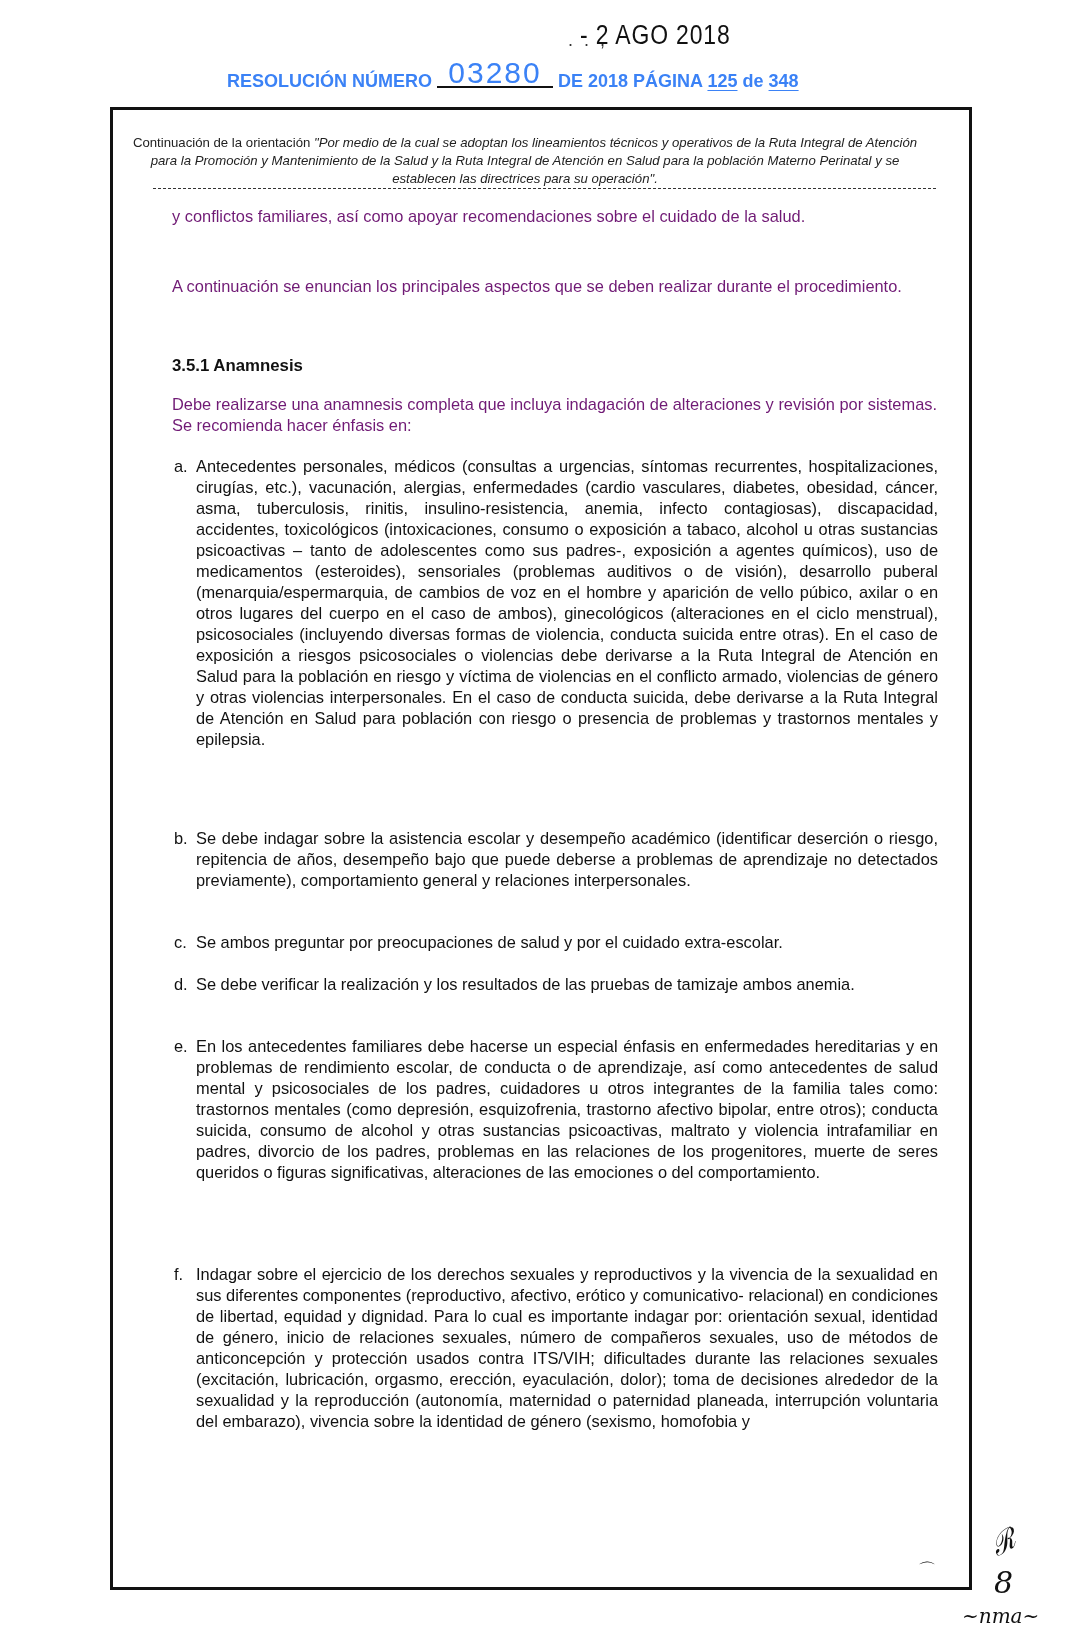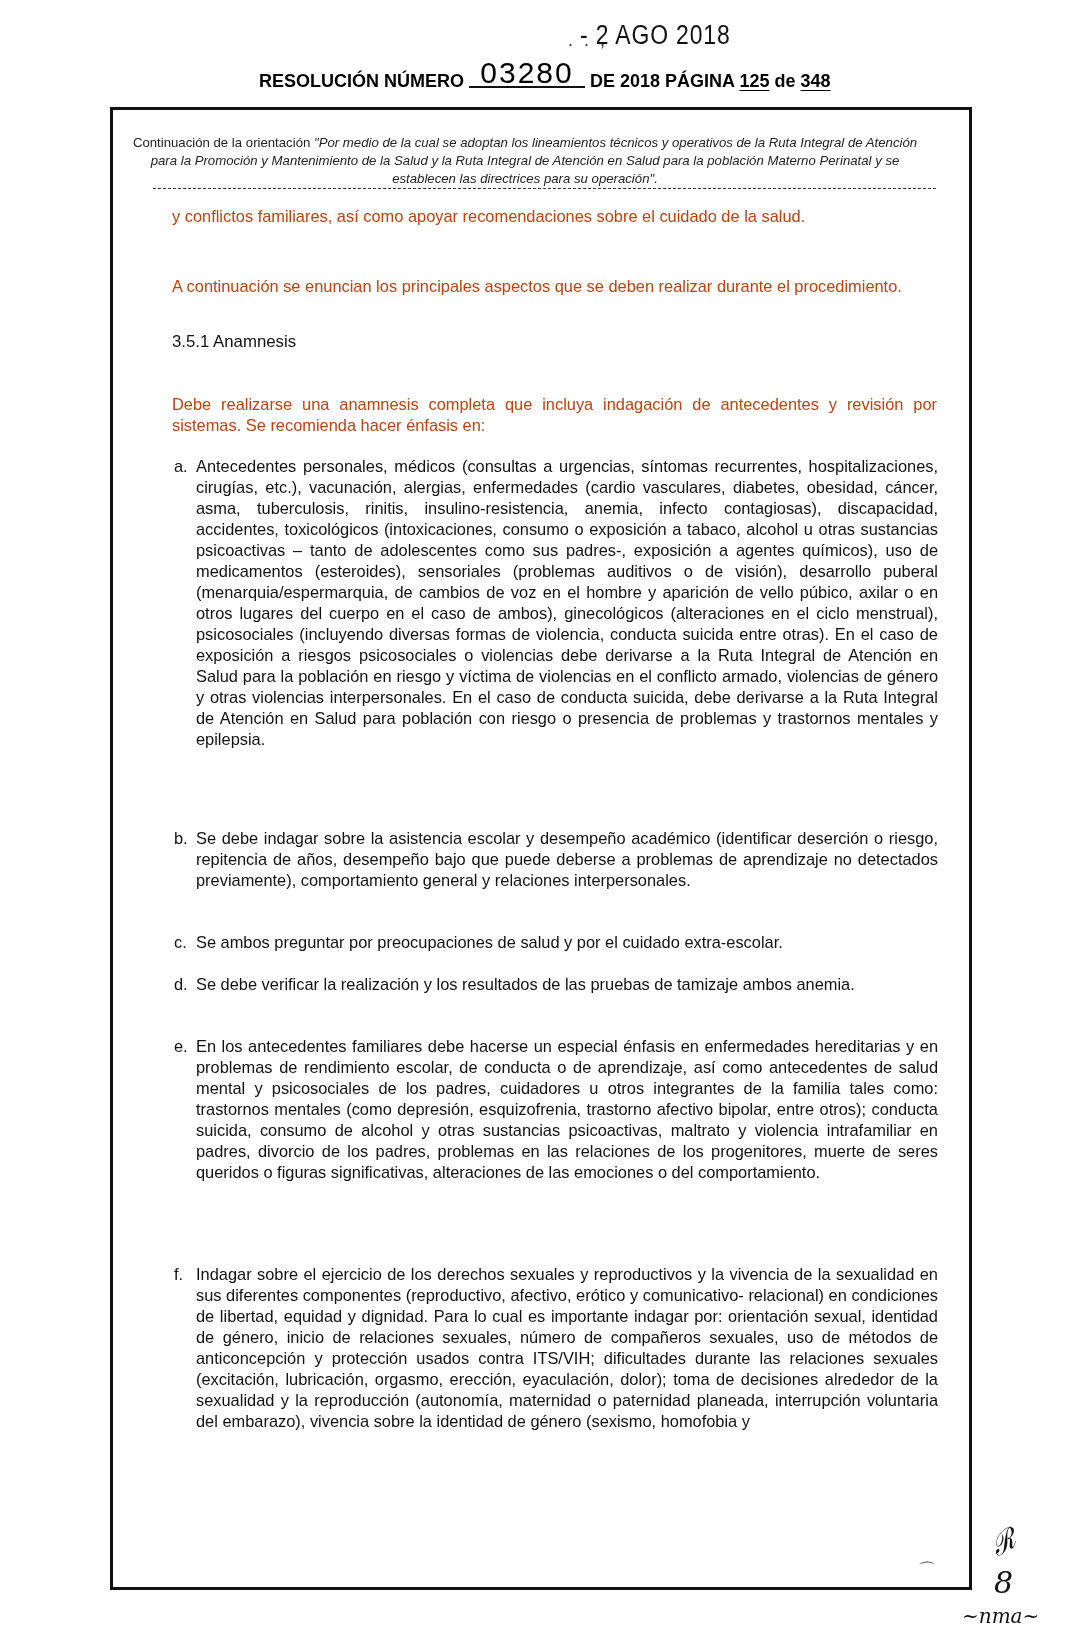--- a/index.html
+++ b/index.html
@@ -8,21 +8,21 @@
       font-family: "Liberation Sans", sans-serif; color: #111;
     }
     .stamp-date {
       position: absolute; left: 580px; top: 20px;
       font-family: "Liberation Sans", sans-serif; font-size: 27px;
       letter-spacing: 1px; color: #111; transform: scaleX(0.85); transform-origin: left top;
     }
     .stamp-dots { position: absolute; left: 568px; top: 30px; font-size: 18px; color: #333; letter-spacing: 3px; }
     .header-line {
       position: absolute; left: 227px; top: 64px; white-space: nowrap;
-      font-weight: bold; font-size: 18px; color: #000000; margin-left: 32px;
+      font-weight: bold; font-size: 18px; color: #3b82f6;
     }
     .header-line .num {
       display: inline-block; min-width: 116px; text-align: center;
       border-bottom: 2px solid #111; font-weight: normal; font-size: 30px;
       line-height: 26px; position: relative; top: -4px; letter-spacing: 2px;
     }
     .header-line .u { text-decoration: underline; text-underline-offset: 3px; }
     .frame {
       position: absolute; left: 110px; top: 107px; width: 862px; height: 1483px;
       border: 3px solid #111; box-sizing: border-box;
@@ -31,23 +31,23 @@
       position: absolute; left: 120px; top: 134px; width: 810px; text-align: center;
       font-size: 13.2px; line-height: 18px; color: #222;
     }
     .subtitle i { font-style: italic; }
     .dashed {
       position: absolute; left: 153px; top: 188px; width: 783px; height: 0;
       border-top: 1.5px dashed #333;
     }
     .body-text {
       position: absolute; left: 172px; width: 765px;
-      font-size: 16.4px; line-height: 21px; text-align: justify; color: #c2410c;
+      font-size: 16.4px; line-height: 21px; text-align: justify; color: #701a75;
     }
-    .heading { position: absolute; left: 172px; top: 332px; font-weight: normal; font-size: 16.8px; }
+    .heading { position: absolute; left: 172px; top: 356px; font-weight: bold; font-size: 16.8px; }
     .item { position: absolute; left: 174px; width: 764px; font-size: 16.4px; line-height: 21px; text-align: justify; }
     .item .marker { position: absolute; left: 0; top: 0; }
     .item .text { margin-left: 22px; display: block; }
     .handwrite { position: absolute; font-family: "DejaVu Serif", serif; font-style: italic; color: #111; }
   </style>
 </head>
 <body>
 
 <div>
   <span class="stamp-dots">. . ,</span>
@@ -67,21 +67,21 @@
 
 <div class="subtitle">
   <span>Continuación de la orientación </span><i>"Por medio de la cual se adoptan los lineamientos técnicos y operativos  de la Ruta Integral de Atención para la Promoción y Mantenimiento de la Salud y la Ruta Integral de Atención en Salud para la población Materno Perinatal y se establecen las directrices para su operación".</i>
 </div>
 
 <div class="dashed"></div>
 
 <div class="body-text" style="top:206px;">y conflictos familiares, así como apoyar recomendaciones sobre el cuidado de la salud.</div>
 <div class="body-text" style="top:276px;">A continuación se enuncian los principales aspectos que se deben realizar durante el procedimiento.</div>
 <div class="heading">3.5.1  Anamnesis</div>
-<div class="body-text" style="top:394px;">Debe realizarse una anamnesis completa que incluya indagación de antecedentes y revisión por sistemas. Se recomienda hacer énfasis en:</div>
+<div class="body-text" style="top:394px;">Debe realizarse una anamnesis completa que incluya indagación de alteraciones y revisión por sistemas. Se recomienda hacer énfasis en:</div>
 
 <div class="item" style="top:456px;">
   <span class="marker">a.</span>
   <span class="text">Antecedentes personales, médicos (consultas a urgencias, síntomas recurrentes, hospitalizaciones, cirugías, etc.), vacunación, alergias, enfermedades (cardio vasculares, diabetes, obesidad, cáncer, asma, tuberculosis, rinitis, insulino-resistencia, anemia, infecto contagiosas), discapacidad, accidentes, toxicológicos (intoxicaciones, consumo o exposición a tabaco, alcohol u otras sustancias psicoactivas – tanto de adolescentes como sus padres-, exposición a agentes químicos), uso de medicamentos (esteroides), sensoriales (problemas auditivos o de visión), desarrollo puberal (menarquia/espermarquia,  de cambios de voz en el hombre y aparición de vello púbico, axilar o en otros lugares del cuerpo en el caso de ambos), ginecológicos (alteraciones en el ciclo menstrual), psicosociales (incluyendo diversas formas de violencia, conducta suicida entre otras). En el caso de exposición a riesgos psicosociales o violencias debe derivarse a  la Ruta Integral de Atención en Salud para la población en riesgo y víctima de violencias en el conflicto armado, violencias de género y otras violencias interpersonales. En el caso de conducta suicida, debe derivarse a la Ruta Integral de Atención en Salud para población con riesgo o presencia de problemas y trastornos mentales y epilepsia.</span>
 </div>
 
 <div class="item" style="top:828px;">
   <span class="marker">b.</span>
   <span class="text">Se debe indagar sobre la asistencia escolar y desempeño académico (identificar deserción o riesgo, repitencia de años, desempeño bajo que puede deberse a problemas de aprendizaje no detectados previamente), comportamiento general y relaciones interpersonales.</span>
 </div>

